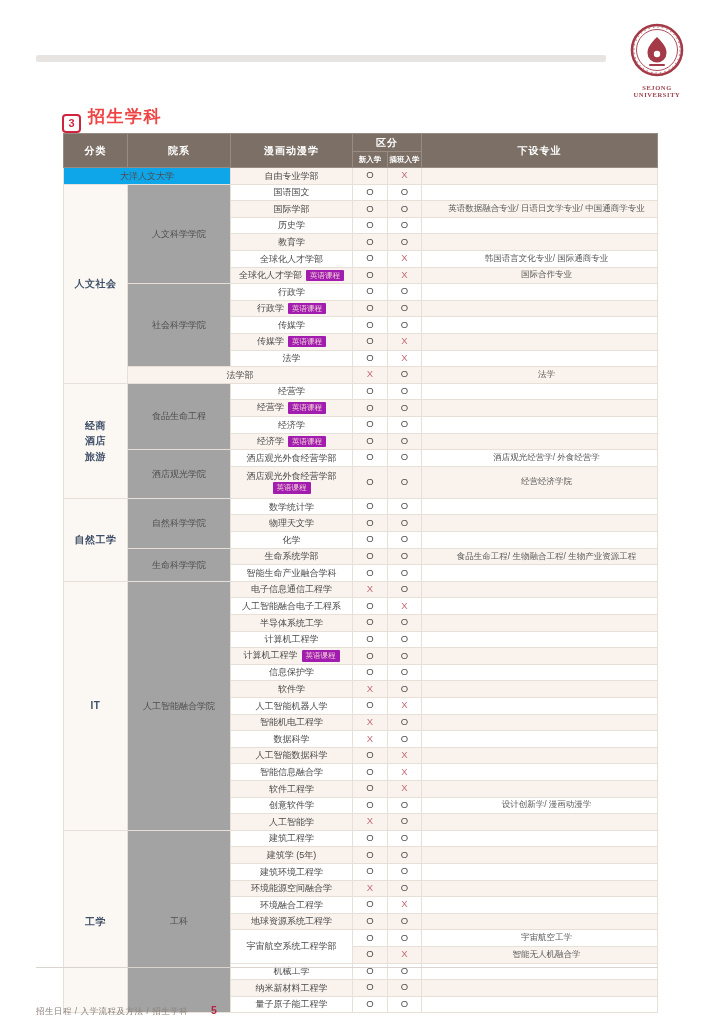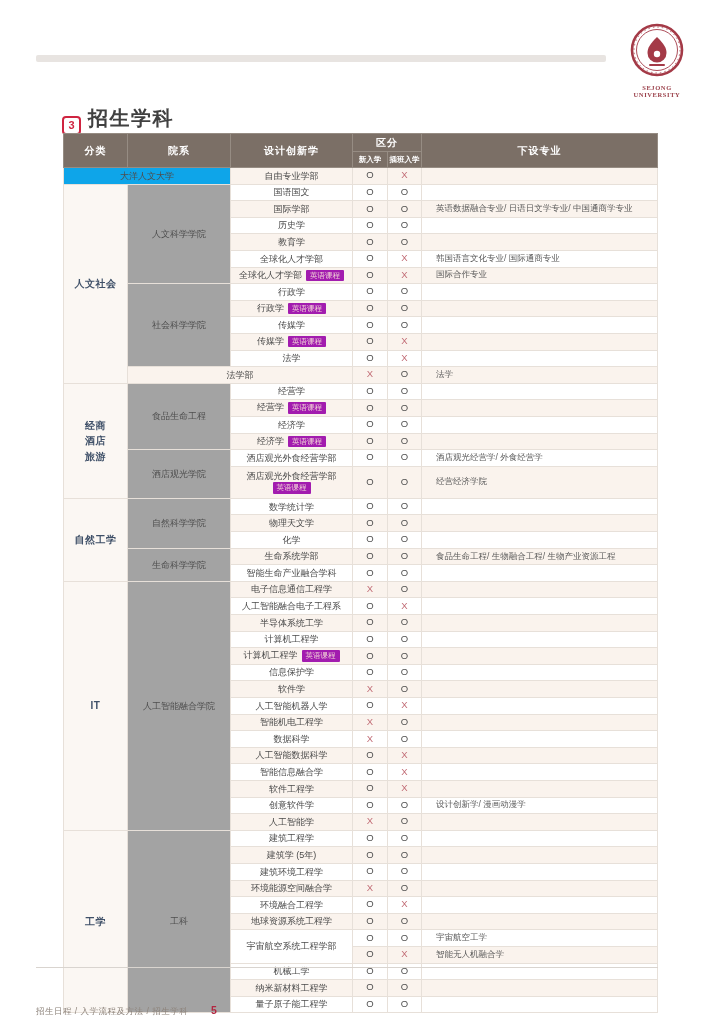--- a/index.html
+++ b/index.html
@@ -12,41 +12,41 @@
     background:#e8e4e1;border-radius:2px;}
   
   .logo{position:absolute;left:620px;top:22px;width:74px;text-align:center;}
   .logo-caption{display:block;margin-top:2px;font-family:"Liberation Serif",serif;
     font-weight:bold;font-size:6.5px;letter-spacing:.6px;color:#9a3f49;}
   
   .title{position:absolute;left:62px;top:105px;display:flex;align-items:center;gap:7px;}
   .title-num{width:15px;height:15px;border:2px solid #cf2440;border-radius:4px;
     color:#cf2440;font-weight:bold;font-size:11px;display:flex;align-items:center;
     justify-content:center;background:#fff;}
-  .title-text{color:#404040;font-weight:bold;font-size:20px;letter-spacing:1.5px;
+  .title-text{color:#ef4444;font-weight:bold;font-size:17px;letter-spacing:1.5px;
     border-bottom:2px solid #cf2440;padding-bottom:11px;}
   
   table.adm{position:absolute;left:63px;top:133px;width:594px;border-collapse:collapse;
     table-layout:fixed;}
   table.adm th{background:#7b6f66;color:#ffffff;font-weight:bold;
     border:1px solid #968c83;padding:0;}
   .th-main{font-size:10px;height:17px;letter-spacing:1px;}
   .th-sub{font-size:7.5px;height:15px;letter-spacing:0;}
   table.adm td{border:1px solid #e7e0d9;font-size:9px;color:#4a4a4a;
     text-align:center;padding:0;height:15.6px;line-height:1.15;vertical-align:middle;}
   tr.stripe td{background:#faf3ed;}
   tr.tall td{height:31.2px;}
   table.adm td.cat{background:#fbf7f3;color:#3f5068;font-weight:bold;font-size:10px;
     white-space:pre-line;line-height:1.55;letter-spacing:.5px;text-align:center;}
   table.adm td.college{background:#a3a3a3;font-size:9px;color:#4e4e4e;}
   table.adm td.college.wide{background:#0ea5e9;}
   table.adm td.major{font-size:9px;}
   table.adm td.mark{font-size:9.5px;color:#4f4f4f;}
   table.adm td.mark.x{color:#c26d76;}
-  table.adm td.sub{text-align:left;padding-left:14px;font-size:8.5px;color:#5a5a5a;}
+  table.adm td.sub{text-align:center;padding-left:14px;font-size:8.5px;color:#5a5a5a;}
   .badge{display:inline-block;background:#a21caf;color:#f2d3d6;font-size:7.5px;
     padding:1px 4px;margin-left:4px;border-radius:1px;line-height:1.25;vertical-align:middle;}
   .badge.block{margin-left:0;margin-top:1px;}
   
   .footer-line{position:absolute;left:36px;top:967px;width:622px;height:1px;background:#d9d4cf;}
   .footer{position:absolute;left:36px;top:1004px;width:622px;text-align:left;
     font-size:8.5px;color:#8d837b;letter-spacing:.5px;}
   .footer .pnum{color:#b22741;font-weight:bold;font-size:10.5px;margin-left:20px;}
 </style>
 </head>
@@ -77,21 +77,21 @@
       <col style="width:103px">
       <col style="width:122px">
     <col style="width:35px">
       <col style="width:34px">
       <col style="width:236px">
   </colgroup>
   <thead>
     <tr>
       <th rowspan="2" class="th-main">分类</th>
       <th rowspan="2" class="th-main">院系</th>
-      <th rowspan="2" class="th-main">设计创新学</th>
+      <th rowspan="2" class="th-main">漫画动漫学</th>
       <th colspan="2" class="th-main">区分</th>
       <th rowspan="2" class="th-main">下设专业</th>
     </tr>
     <tr>
       <th class="th-sub">新入学</th>
       <th class="th-sub">插班入学</th>
     </tr>
   </thead>
   <tbody>
       <tr class="stripe">

